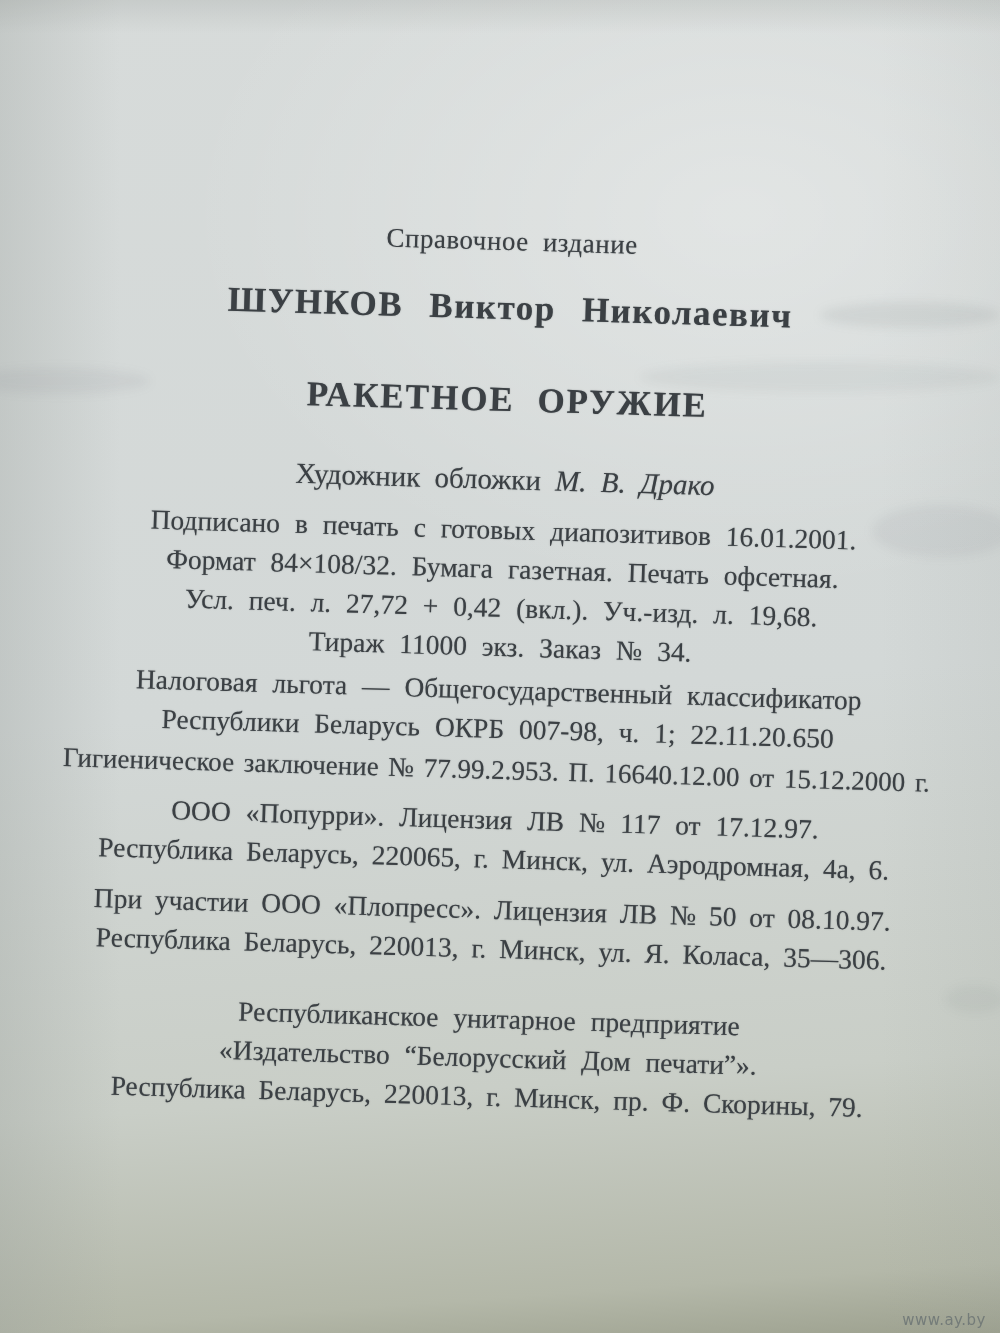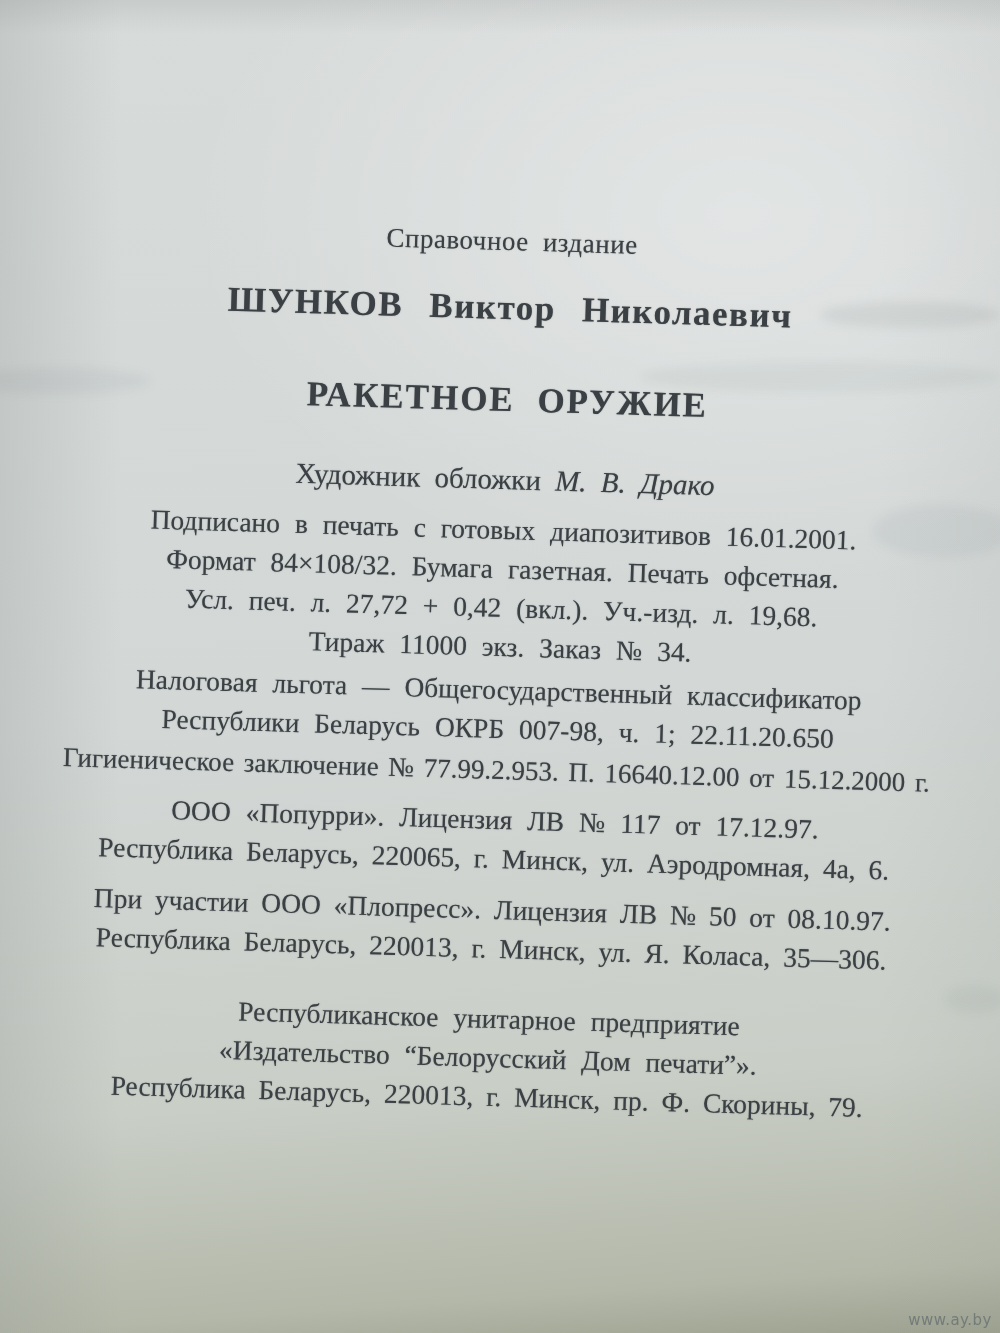--- a/index.html
+++ b/index.html
@@ -47,21 +47,21 @@
     background: rgba(100,108,112,0.10);
     filter: blur(5px);
     border-radius: 50%;
   }
   .g1 { left: 820px; top: 302px; width: 180px; height: 26px; }
   .g2 { left: 640px; top: 362px; width: 360px; height: 30px; background: rgba(100,108,112,0.07); }
   .g3 { left: -30px; top: 368px; width: 180px; height: 26px; background: rgba(100,108,112,0.08); }
   .g4 { left: 872px; top: 505px; width: 140px; height: 52px; background: rgba(100,108,112,0.08); }
   .g5 { left: 945px; top: 985px; width: 60px; height: 28px; background: rgba(100,108,112,0.07); }
   .watermark {
-    position: absolute; right: 8px; bottom: 4px;
+    position: absolute; right: 14px; bottom: 4px;
     font-family: "DejaVu Sans", sans-serif;
     font-size: 15px; letter-spacing: 0.5px;
     color: rgba(108,116,116,0.85);
   }
 </style>
 </head>
 <body>
 
 <div class="photo">
 

